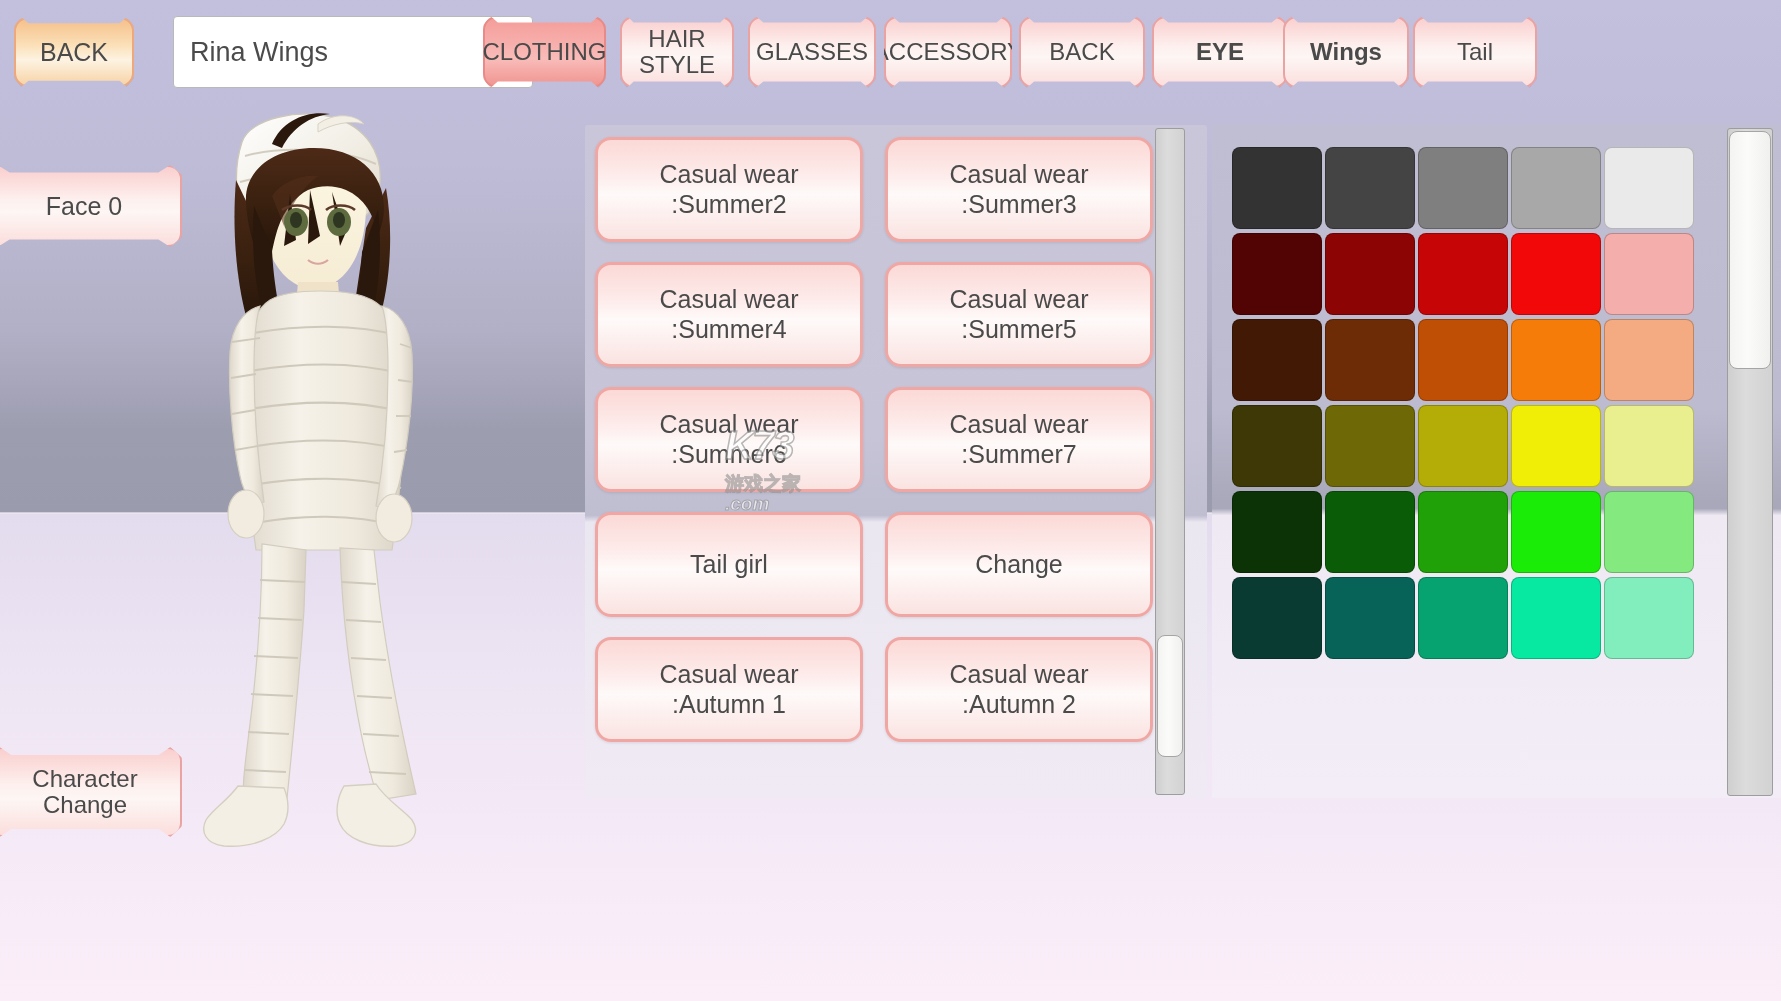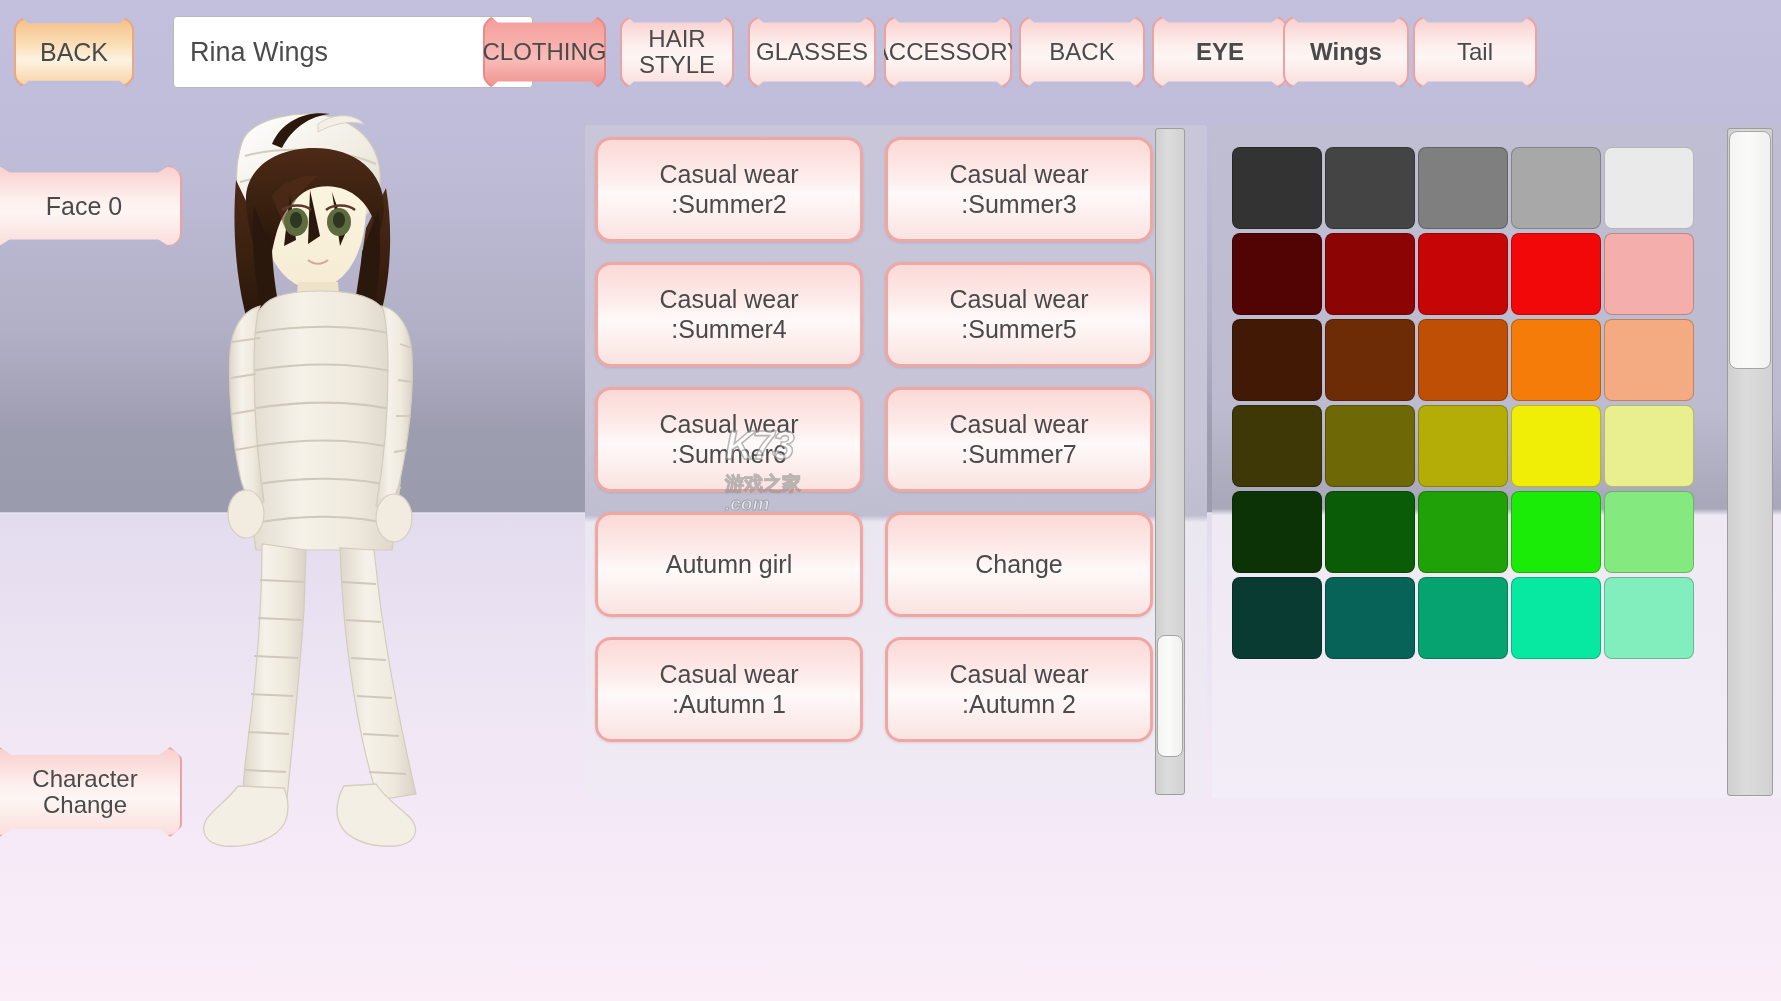--- a/index.html
+++ b/index.html
@@ -311,21 +311,21 @@
         </div>
         <div class="list-row">
           <div class="list-btn">Casual wear<br>:Summer4</div>
           <div class="list-btn">Casual wear<br>:Summer5</div>
         </div>
         <div class="list-row">
           <div class="list-btn">Casual wear<br>:Summer6</div>
           <div class="list-btn">Casual wear<br>:Summer7</div>
         </div>
         <div class="list-row">
-          <div class="list-btn">Autumn girl</div>
+          <div class="list-btn">Tail girl</div>
           <div class="list-btn">Change</div>
         </div>
         <div class="list-row">
           <div class="list-btn">Casual wear<br>:Autumn 1</div>
           <div class="list-btn">Casual wear<br>:Autumn 2</div>
         </div>
       </div>
   </div>
 
   <div id="list-scrollbar" class="vscroll">

